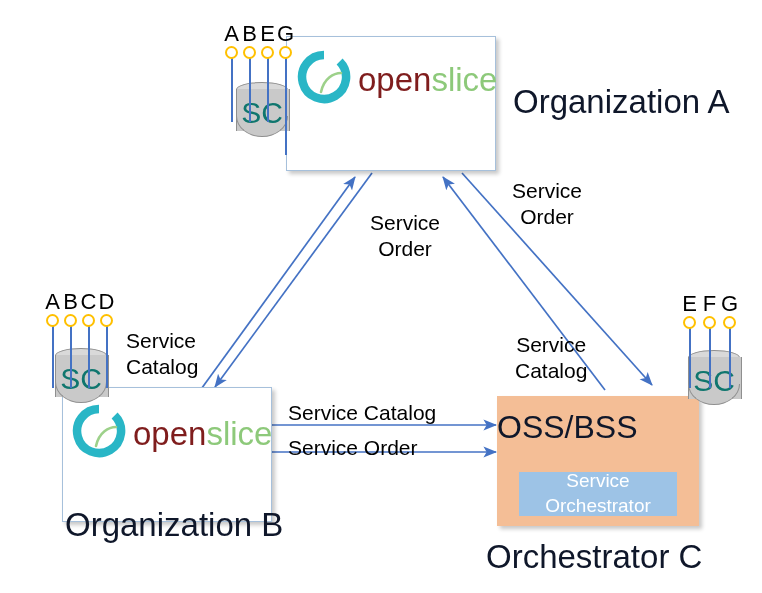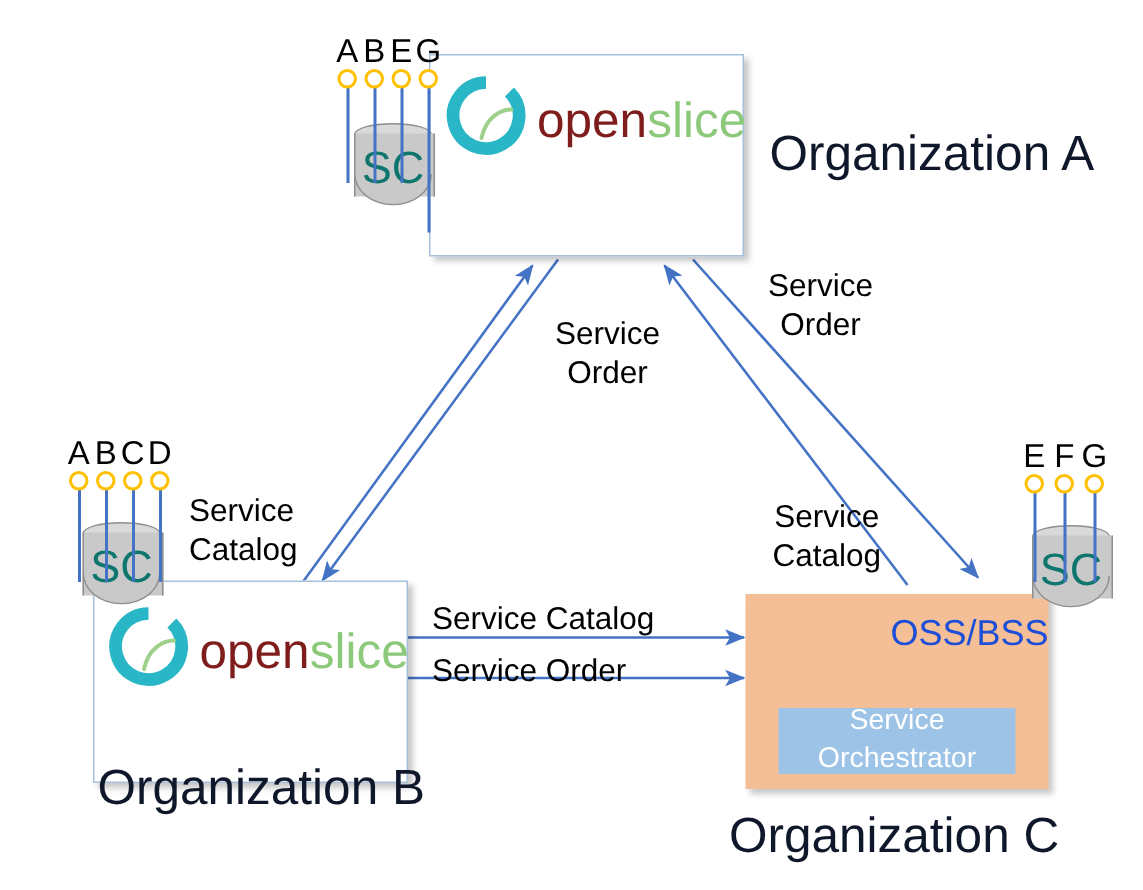--- a/index.html
+++ b/index.html
@@ -49,22 +49,22 @@
   
   .elabel{position:absolute;font-size:21px;line-height:1.25;color:#000;
           white-space:pre-line;}
   .elabel.c{text-align:center;}
 
   
   .subbox{position:absolute;background:#9DC3E6;color:#ffffff;
           display:flex;align-items:center;justify-content:center;
           text-align:center;font-size:19px;line-height:1.3;box-sizing:border-box;}
 
-  .boxtitle{position:absolute;width:100%;text-align:right;color:#1d4ed8;
-            font-size:24px;line-height:1;}
+  .boxtitle{position:absolute;width:100%;text-align:left;color:#0f172a;
+            font-size:32px;line-height:1;}
 
   svg.arrows{position:absolute;left:0;top:0;width:762px;height:593px;
              pointer-events:none;}
 </style>
 </head>
 <body>
 
 <div class="canvas">
 
   <svg class="arrows" viewBox="0 0 762 593">
@@ -200,21 +200,21 @@
     <div class="stem" style="height:61px;"></div>
     <div class="dot"></div>
     <div class="ltr">F</div>
   </div>
   <div class="lolly" style="left:723px;top:316px;width:13px;height:72px;">
     <div class="stem" style="height:61px;"></div>
     <div class="dot"></div>
     <div class="ltr">G</div>
   </div>
 
-  <div class="orgcap" style="left:486px;top:540px;">Organization C</div>
+  <div class="orgcap" style="left:486px;top:540px;">Orchestrator C</div>
 
   <div class="elabel c" style="left:370px;top:210px;">Service
 Order</div>
 
   <div class="elabel c" style="left:512px;top:178px;">Service
 Order</div>
 
   <div class="elabel c" style="left:515px;top:332px;">Service
 Catalog</div>
 

